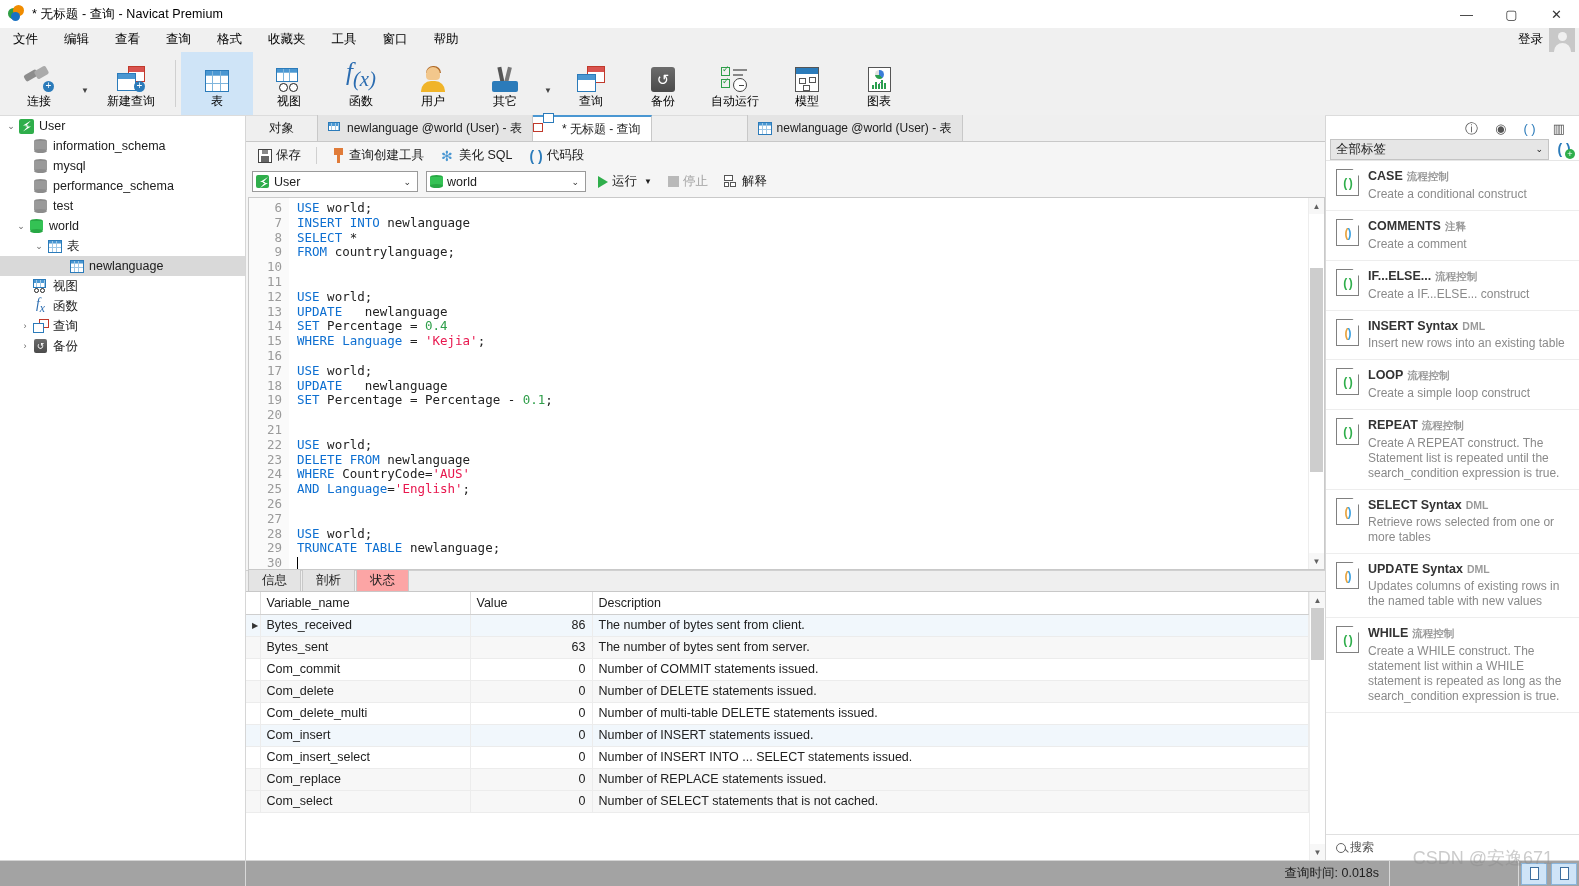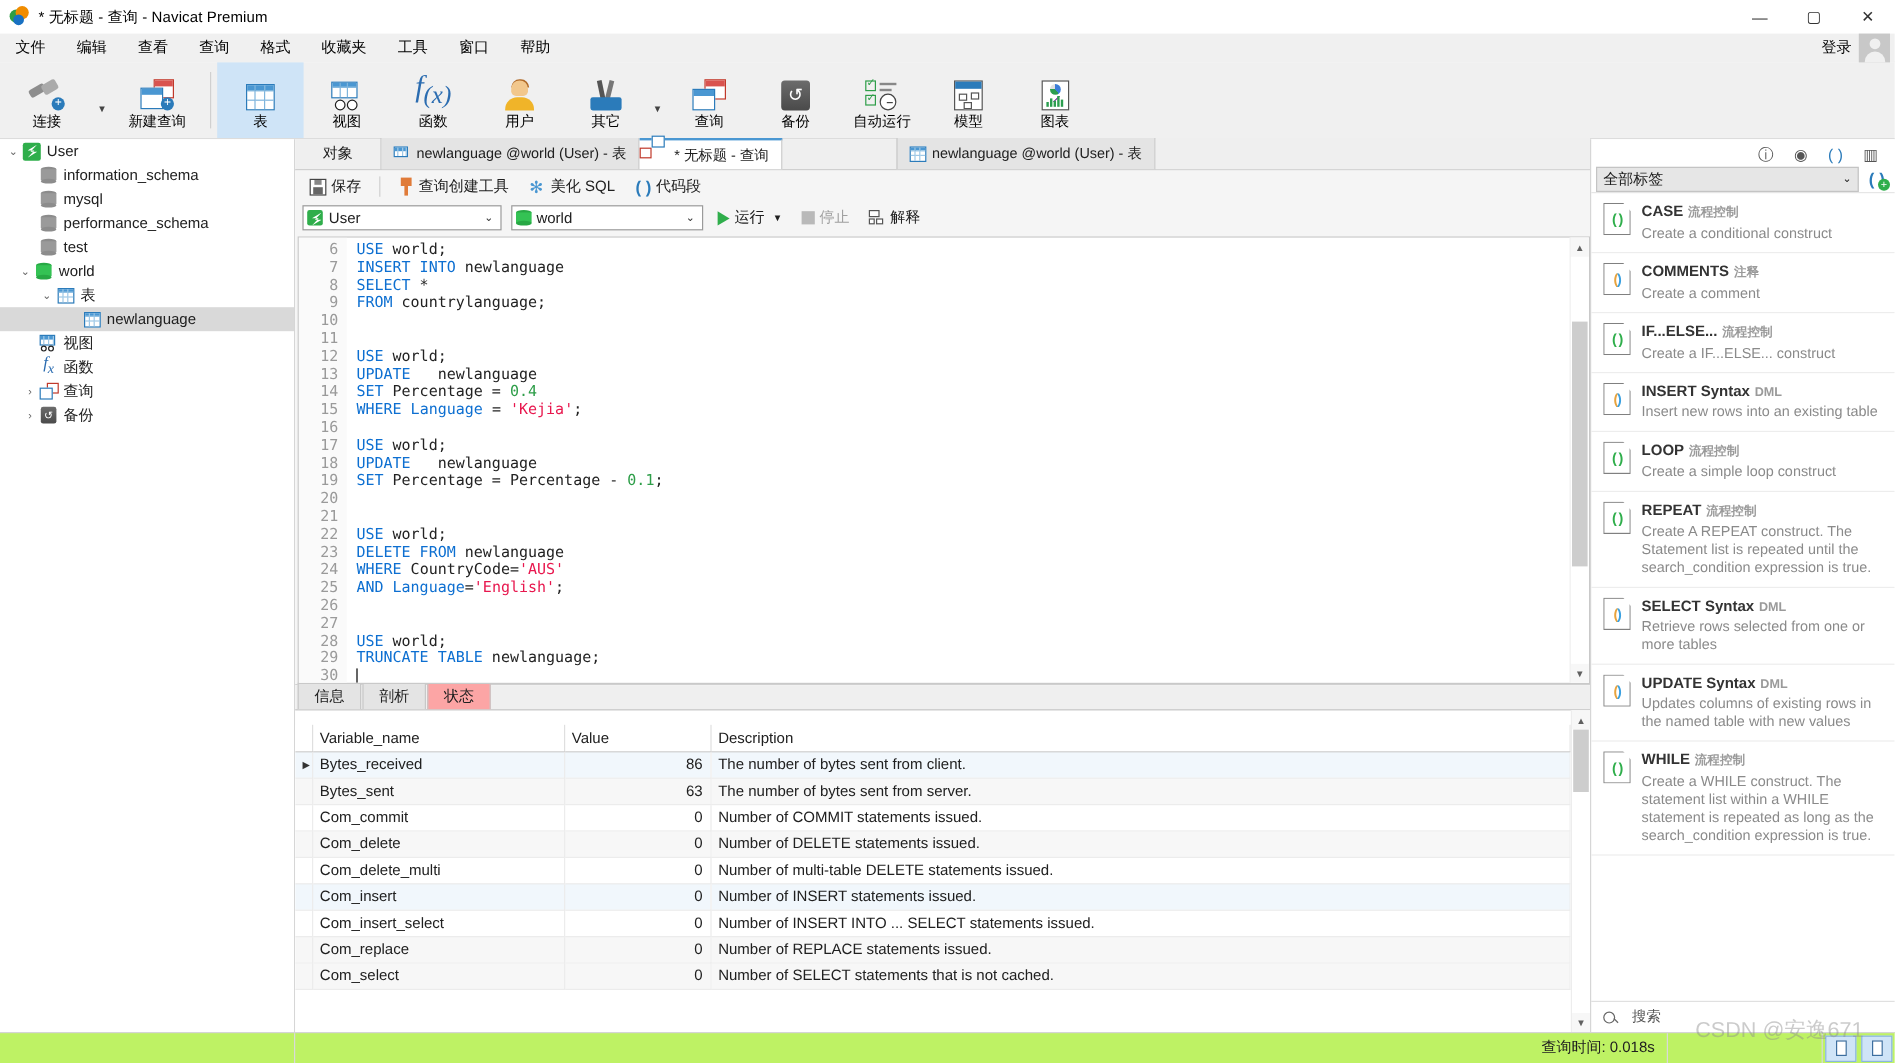--- a/index.html
+++ b/index.html
@@ -215,30 +215,30 @@
   .vsb .track{ flex:1 1 auto; background:#fff; position:relative;}
   .vsb .thumb{ position:absolute; left:1px; right:1px; background:#cdcdcd;}
 
   
   .results { height:290px; flex:0 0 290px; display:flex; flex-direction:column; background:#fff; border-top:1px solid #d0d0d0;}
   .rtabs { height:21px; flex:0 0 21px; background:#efefef; display:flex; align-items:flex-end; border-bottom:1px solid #c8c8c8; padding-left:2px;text-align:right;}
   .rtab { padding:2px 13px; font-size:12.5px; background:#e4e4e4; border:1px solid #c8c8c8; border-bottom:none; margin-right:1px;}
   .rtab.active { background:#fca5a5; }
   .grid-wrap { flex:1 1 auto; display:flex; min-height:0; }
   .grid { flex:1 1 auto; overflow:hidden; }
-  table.g { border-collapse:collapse; width:100%; font-size:12.5px; table-layout:fixed;margin-top:12px;}
+  table.g { border-collapse:collapse; width:100%; font-size:12.5px; table-layout:fixed;}
   table.g th { background:#fff; border-right:1px solid #dfdfdf; border-bottom:1px solid #cfcfcf; text-align:left; font-weight:normal; padding:3px 6px; height:22px;}
   table.g td { border-right:1px solid #ececec; border-bottom:1px solid #ececec; padding:3px 6px; height:22px; white-space:nowrap; overflow:hidden;}
   table.g tr.alt td { background:#f7f7f7; }
   table.g tr.hl td { background:#f1f7fc; }
   td.num-cell { text-align:right; }
   .rowmark { width:14px; text-align:center; color:#333; font-size:8px;}
   .col-var{ width:210px; } .col-val{ width:122px; }
 
-  .statusbar { height:16px; flex:0 0 26px; background:#bef264; border-top:1px solid #d5d5d5; display:flex; align-items:center; font-size:12.5px;}
+  .statusbar { height:16px; flex:0 0 26px; background:#a3a3a3; border-top:1px solid #d5d5d5; display:flex; align-items:center; font-size:12.5px;}
   .sb-cell{ padding:0 10px; height:26px; display:flex; align-items:center; border-right:1px solid #d9d9d9;}
   .sb-spacer{ flex:1 1 auto; }
   .sb-btn{ width:26px; height:22px; margin:0 2px; background:#cfe4f7; border:1px solid #8ab6dd; display:flex; align-items:center; justify-content:center;}
   .sb-btn i{ display:block; width:9px; height:13px; border:1.5px solid #3c6e9f; background:#fff;}
 
   
   .rightpane { width:254px; flex:0 0 254px; background:#fff; border-left:1px solid #d6d6d6; display:flex; flex-direction:column;}
   .rp-head { height:22px; flex:0 0 22px; display:flex; align-items:center; justify-content:flex-end; gap:17px; padding-right:14px; padding-top:2px;}
   .rp-ico { font-size:13px; color:#555; line-height:13px;}
   .rp-ico.active{ color:#2b7bba; }
@@ -251,21 +251,21 @@
   .snip{ display:flex; gap:9px; padding:8px 8px 8px 10px; border-bottom:1px solid #ededed;}
   .snip-ico{ width:23px;height:27px;flex:0 0 23px; border:1.4px solid #808080; background:#fff; position:relative;
              clip-path: polygon(0 0, 72% 0, 100% 26%, 100% 100%, 0 100%); display:flex; align-items:center; justify-content:center;}
   .snip-ico span{ font-size:12px; font-weight:bold; letter-spacing:-1px;}
   .snip-ico .pl{ color:#e8a33d;} .snip-ico .pr{ color:#3aa0e0;}
   .snip-ico.green span{ color:#2fae4b; }
   .snip-body{ flex:1 1 auto; min-width:0;}
   .snip-title{ font-size:12.5px; font-weight:bold; color:#333; }
   .snip-tag{ font-size:10.5px; font-weight:bold; color:#9a9a9a; margin-left:4px;}
   .snip-desc{ font-size:12px; color:#8a8a8a; margin-top:3px; line-height:15px;}
-  .rp-search{ height:26px; flex:0 0 26px; border-top:1px solid #e0e0e0; display:flex; align-items:center; gap:14px; padding:0 10px; color:#555;}
+  .rp-search{ height:26px; flex:0 0 26px; border-top:1px solid #e0e0e0; display:flex; align-items:center; gap:4px; padding:0 10px; color:#555;}
   .mag{ width:10px;height:10px;border:1.4px solid #666; border-radius:50%; position:relative; flex:0 0 10px;}
   .mag:after{content:'';position:absolute;width:5px;height:1.4px;background:#666;transform:rotate(45deg);right:-4px;bottom:0px;}
 
   .watermark{ position:absolute; right:26px; bottom:16px; font-size:18px; color:rgba(140,140,140,.45); pointer-events:none; white-space:nowrap;}
 </style>
 </head>
 <body>
 
 <div class="app">
 

